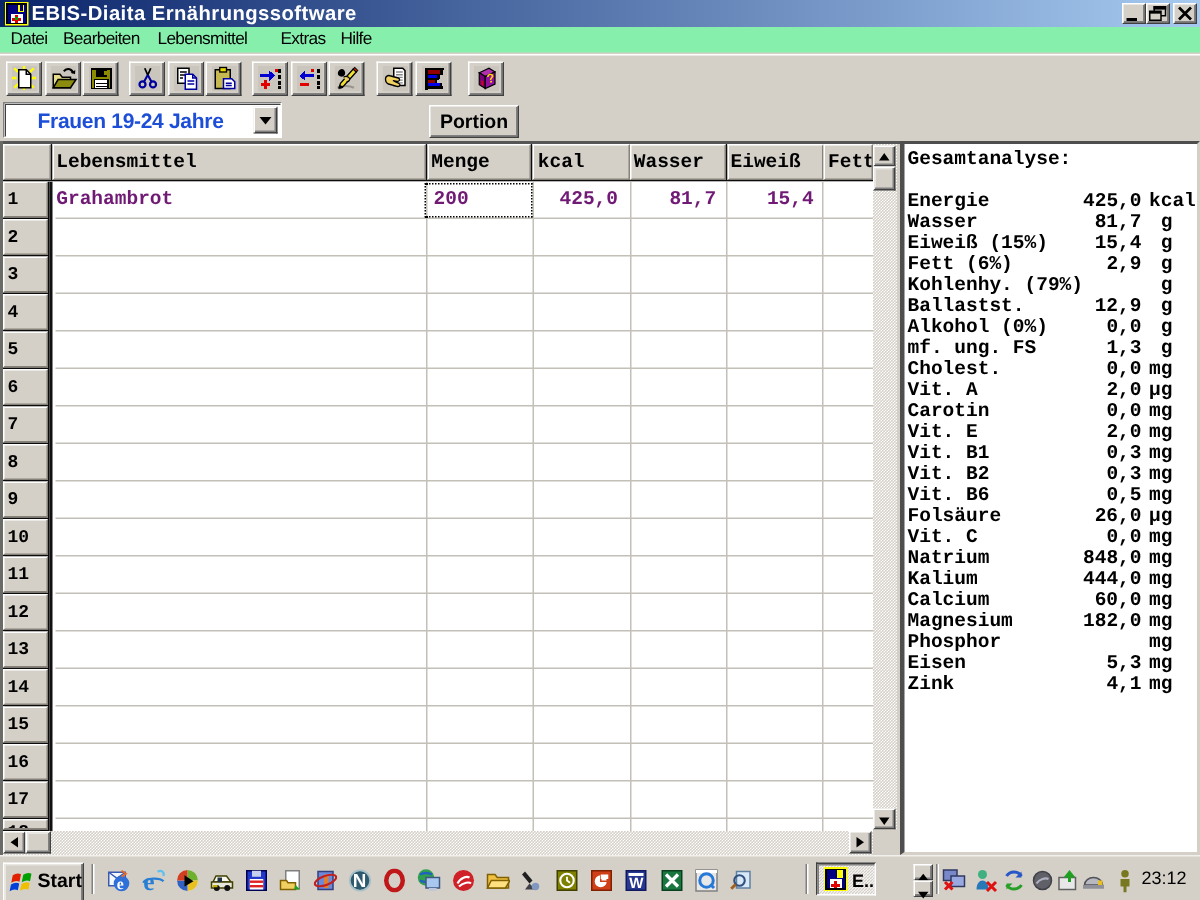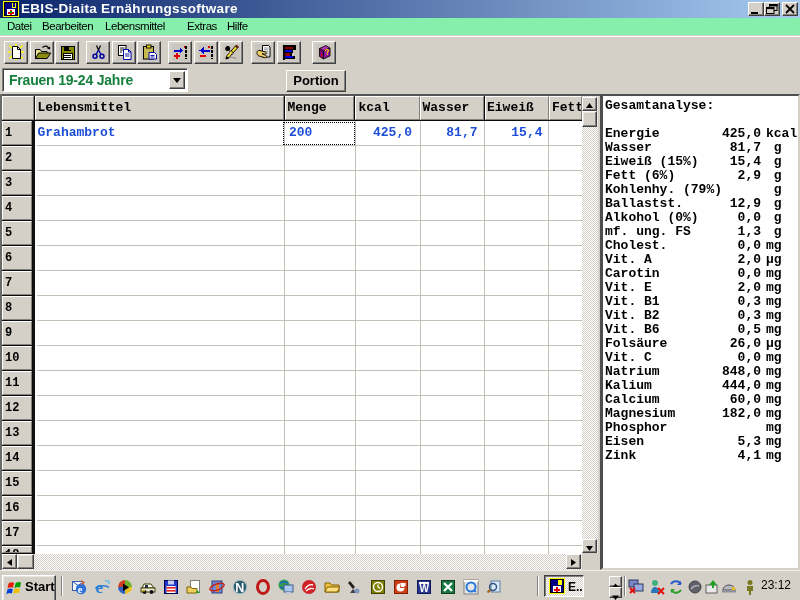--- a/index.html
+++ b/index.html
@@ -15,21 +15,21 @@
 
 #menu{left:0;top:18px;width:800px;height:17px;background:#86efac}
 #menu span{position:absolute;top:2px;font-size:11.5px;letter-spacing:-0.45px;color:#000}
 
 #tbar{left:0;top:36px;width:800px;height:31px;background:#d4d0c8;border-top:1px solid #fff}
 .tbtn{position:absolute;top:4px;width:24px;height:23px;background:#d4d0c8;border:1px solid;border-color:#fff #404040 #404040 #fff;box-shadow:inset -1px -1px 0 #808080}
 .tbtn svg{position:absolute;left:3px;top:2px}
 
 #crow{left:0;top:67px;width:800px;height:28px;background:#d4d0c8}
 #combo{position:absolute;left:2px;top:1px;width:186px;height:24px;background:#fff;border:1px solid;border-color:#808080 #fff #fff #808080;box-shadow:inset 1px 1px 0 #404040}
-#combo .ct{position:absolute;left:6px;top:3px;font-size:14px;font-weight:bold;color:#15803d;letter-spacing:-0.2px}
+#combo .ct{position:absolute;left:22px;top:3px;font-size:14px;font-weight:bold;color:#1d4ed8;letter-spacing:-0.2px}
 #combo .db{position:absolute;right:2px;top:2px;width:16px;height:18px;background:#d4d0c8;border:1px solid;border-color:#fff #404040 #404040 #fff;box-shadow:inset -1px -1px 0 #808080}
 #portion{position:absolute;left:286px;top:3px;width:60px;height:22px;background:#d4d0c8;border:1px solid;border-color:#fff #404040 #404040 #fff;box-shadow:inset -1px -1px 0 #808080;font-size:13px;font-weight:bold;text-align:center;line-height:19px;color:#000}
 </style>
 </head>
 <body>
 <div id="s">
   <div id="title" class="a">
     <svg class="a" style="left:3px;top:1px" width="16" height="16" viewBox="0 0 16 16" shape-rendering="crispEdges">
       <rect x="0" y="0" width="16" height="16" fill="#ffff00"></rect>
       <rect x="1" y="1" width="14" height="14" fill="#000000"></rect>
@@ -299,21 +299,21 @@
   </div>
   <style>
     #grid{left:0;top:94px;width:600px;height:476px;background:#d4d0c8}
     #ghead{left:2px;top:2px;width:580px;height:25px;background:#0c0c0c}
     .hc{position:absolute;top:0;height:24px;background:#d4d0c8;border-top:1px solid #fff;border-left:1px solid #fff;border-right:1px solid #86827a;border-bottom:1px solid #86827a;font-family:"Liberation Mono",monospace;font-weight:bold;font-size:13px;line-height:22px;color:#000;overflow:hidden;white-space:nowrap}
     #gbody{left:2px;top:27px;width:580px;height:433px;background:#fff;overflow:hidden}
     #rowhdr{left:0;top:0;width:31px;height:433px;background:#0c0c0c}
     .rh{position:absolute;left:0;width:30px;height:24px;background:#d4d0c8;border-top:1px solid #fff;border-left:1px solid #fff;border-right:1px solid #86827a;border-bottom:1px solid #86827a;font-family:"Liberation Mono",monospace;font-weight:bold;font-size:12px;line-height:23px;color:#000;padding-left:2px}
     .vl{position:absolute;top:0;width:1px;height:433px;background:#c3c0b8}
     .hl{position:absolute;left:35px;width:545px;height:1px;background:#c3c0b8}
-    .cell{font-family:"Liberation Mono",monospace;font-weight:bold;font-size:13px;line-height:22px;color:#1d4ed8;white-space:pre}
+    .cell{font-family:"Liberation Mono",monospace;font-weight:bold;font-size:13px;line-height:22px;color:#701a75;white-space:pre}
     #vsb{left:582px;top:2px;width:16px;height:457px;}
     #hsb{left:2px;top:460px;width:580px;height:16px;}
     .sbtn{position:absolute;width:15px;background:#d4d0c8;border:1px solid;border-color:#fff #404040 #404040 #fff;box-shadow:inset -1px -1px 0 #808080}
     .dither{background-image:linear-gradient(45deg,#fff 25%,transparent 25%,transparent 75%,#fff 75%),linear-gradient(45deg,#fff 25%,transparent 25%,transparent 75%,#fff 75%);background-size:2px 2px;background-position:0 0,1px 1px;background-color:#d4d0c8}
   </style>
   <div class="a" id="panel">
     <div id="ptxt">
         <div class="pl">Gesamtanalyse:</div>
       <div class="pl"></div>
       <div class="pl">Energie<span class="v">425,0</span><span class="u">kcal</span></div>

